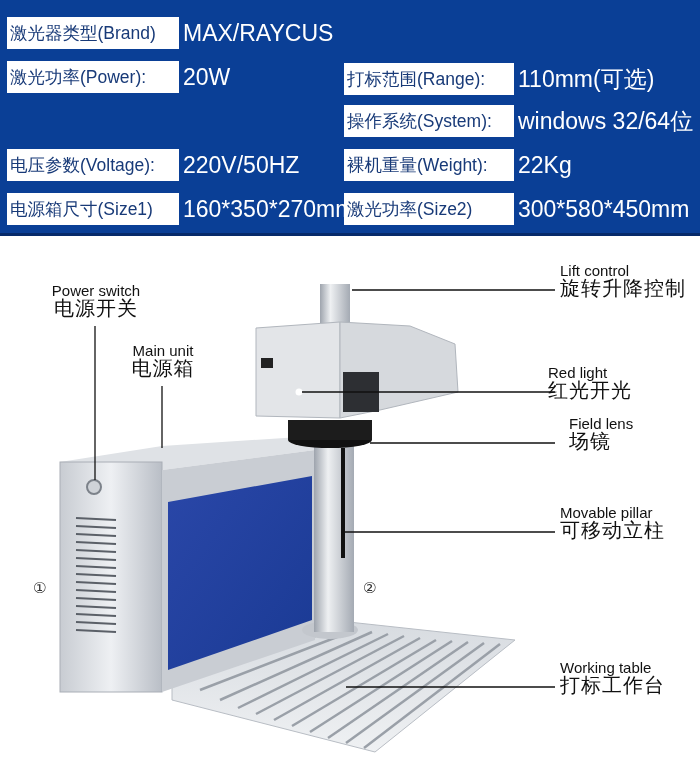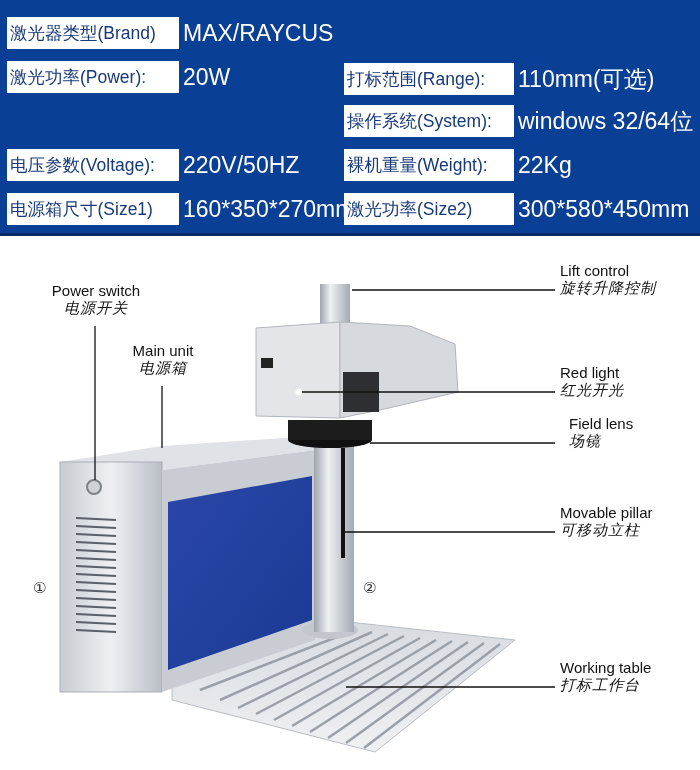--- a/index.html
+++ b/index.html
@@ -9,21 +9,21 @@
   .row { position: absolute; height: 32px; display: flex; align-items: center; }
   .lbl { background: #ffffff; color: #183a78; height: 32px; line-height: 32px; font-size: 17.5px; padding-left: 3px; white-space: nowrap; overflow: hidden; }
   .val { color: #ffffff; font-size: 23px; padding-left: 4px; white-space: nowrap; }
   .left .lbl { width: 172px; }
   .right .lbl { width: 170px; }
   .left { left: 7px; }
   .right { left: 344px; }
 
   .ann { position: absolute; color: #111; }
   .ann .en { font-size: 15px; line-height: 15px; }
-  .ann .zh { font-size: 15px; line-height: 20px; letter-spacing: 1px; font-style: italic; }
+  .ann .zh { font-size: 20px; line-height: 20px; letter-spacing: 1px; }
   .ann.center { text-align: center; }
   .circle-num { position: absolute; font-size: 15px; color: #333; }
 
   .machine { position: absolute; left: 0; top: 236px; width: 700px; height: 534px; }
 </style>
 </head>
 <body>
 
 <div class="spec-panel">
   <div class="row left" style="top:17px">
@@ -159,21 +159,21 @@
   <div class="zh">电源开关</div>
 </div>
 <div class="ann center" style="left:122px; top:343px; width:82px;">
   <div class="en">Main unit</div>
   <div class="zh">电源箱</div>
 </div>
 <div class="ann" style="left:560px; top:263px;">
   <div class="en">Lift control</div>
   <div class="zh">旋转升降控制</div>
 </div>
-<div class="ann" style="left:560px; top:365px;">
+<div class="ann" style="left:548px; top:365px;">
   <div class="en">Red light</div>
   <div class="zh">红光开光</div>
 </div>
 <div class="ann" style="left:560px; top:416px;margin-left:9px;">
   <div class="en">Field lens</div>
   <div class="zh">场镜</div>
 </div>
 <div class="ann" style="left:560px; top:505px;">
   <div class="en">Movable pillar</div>
   <div class="zh">可移动立柱</div>

